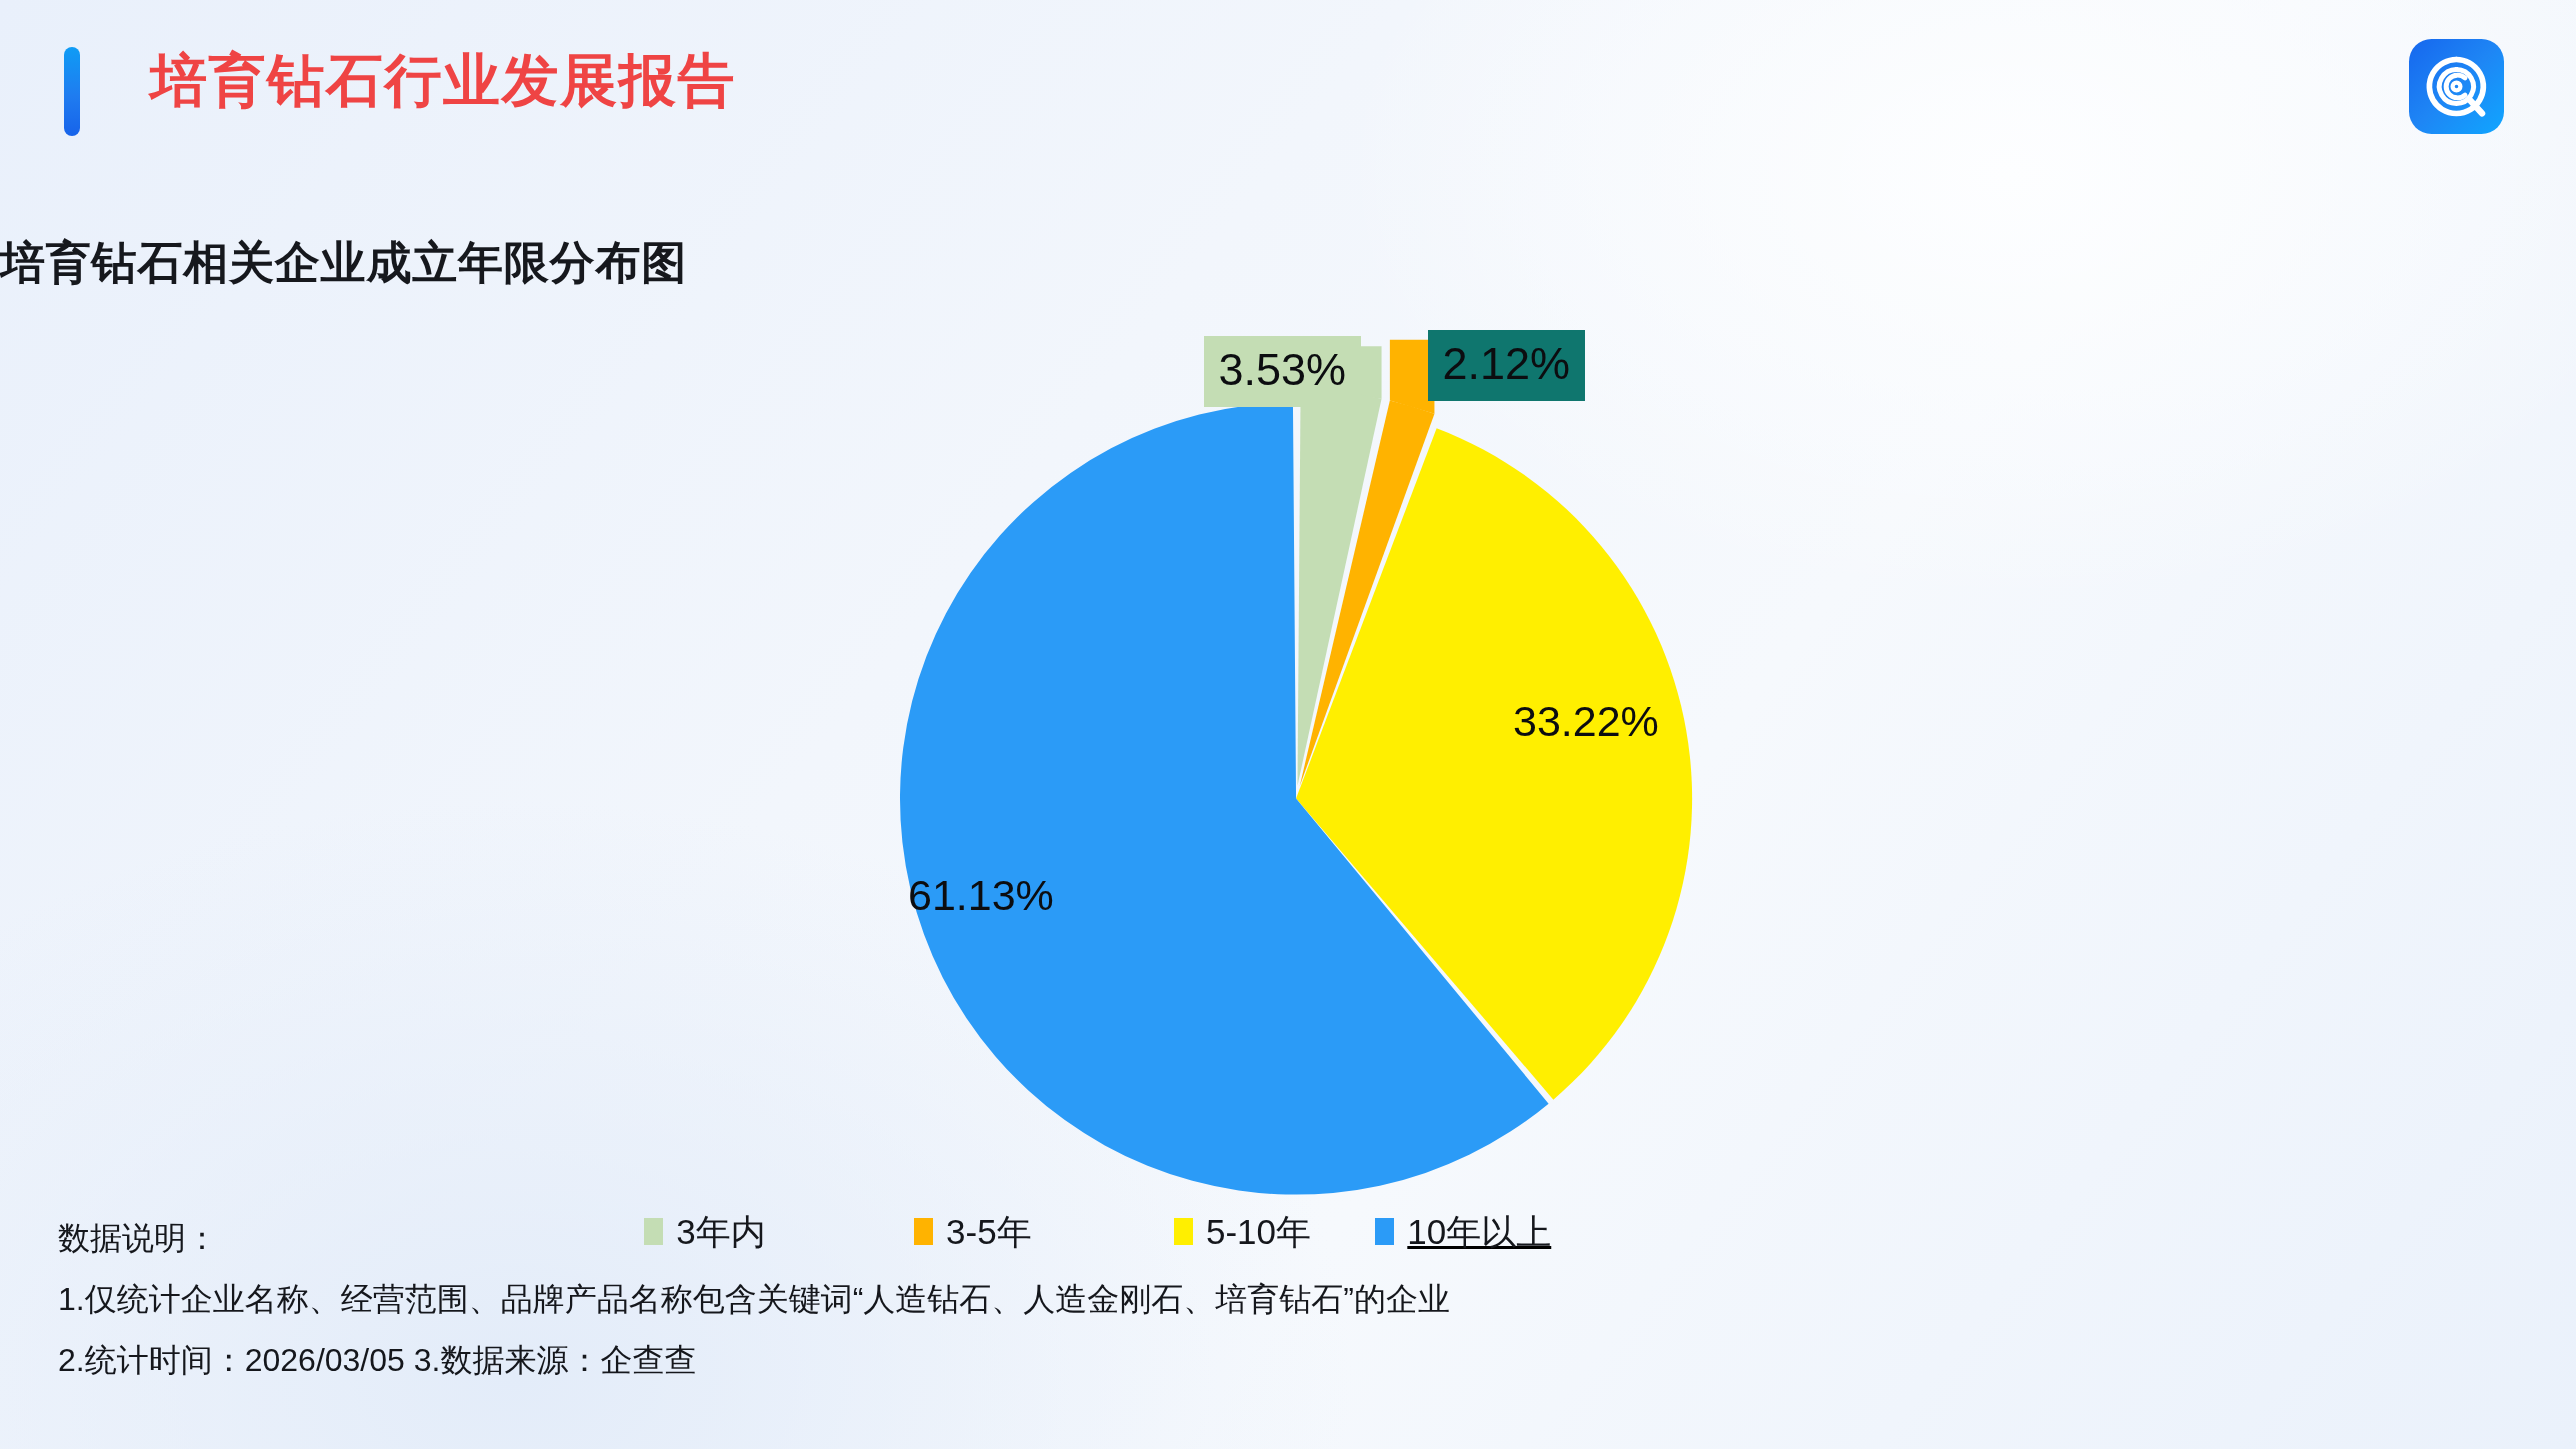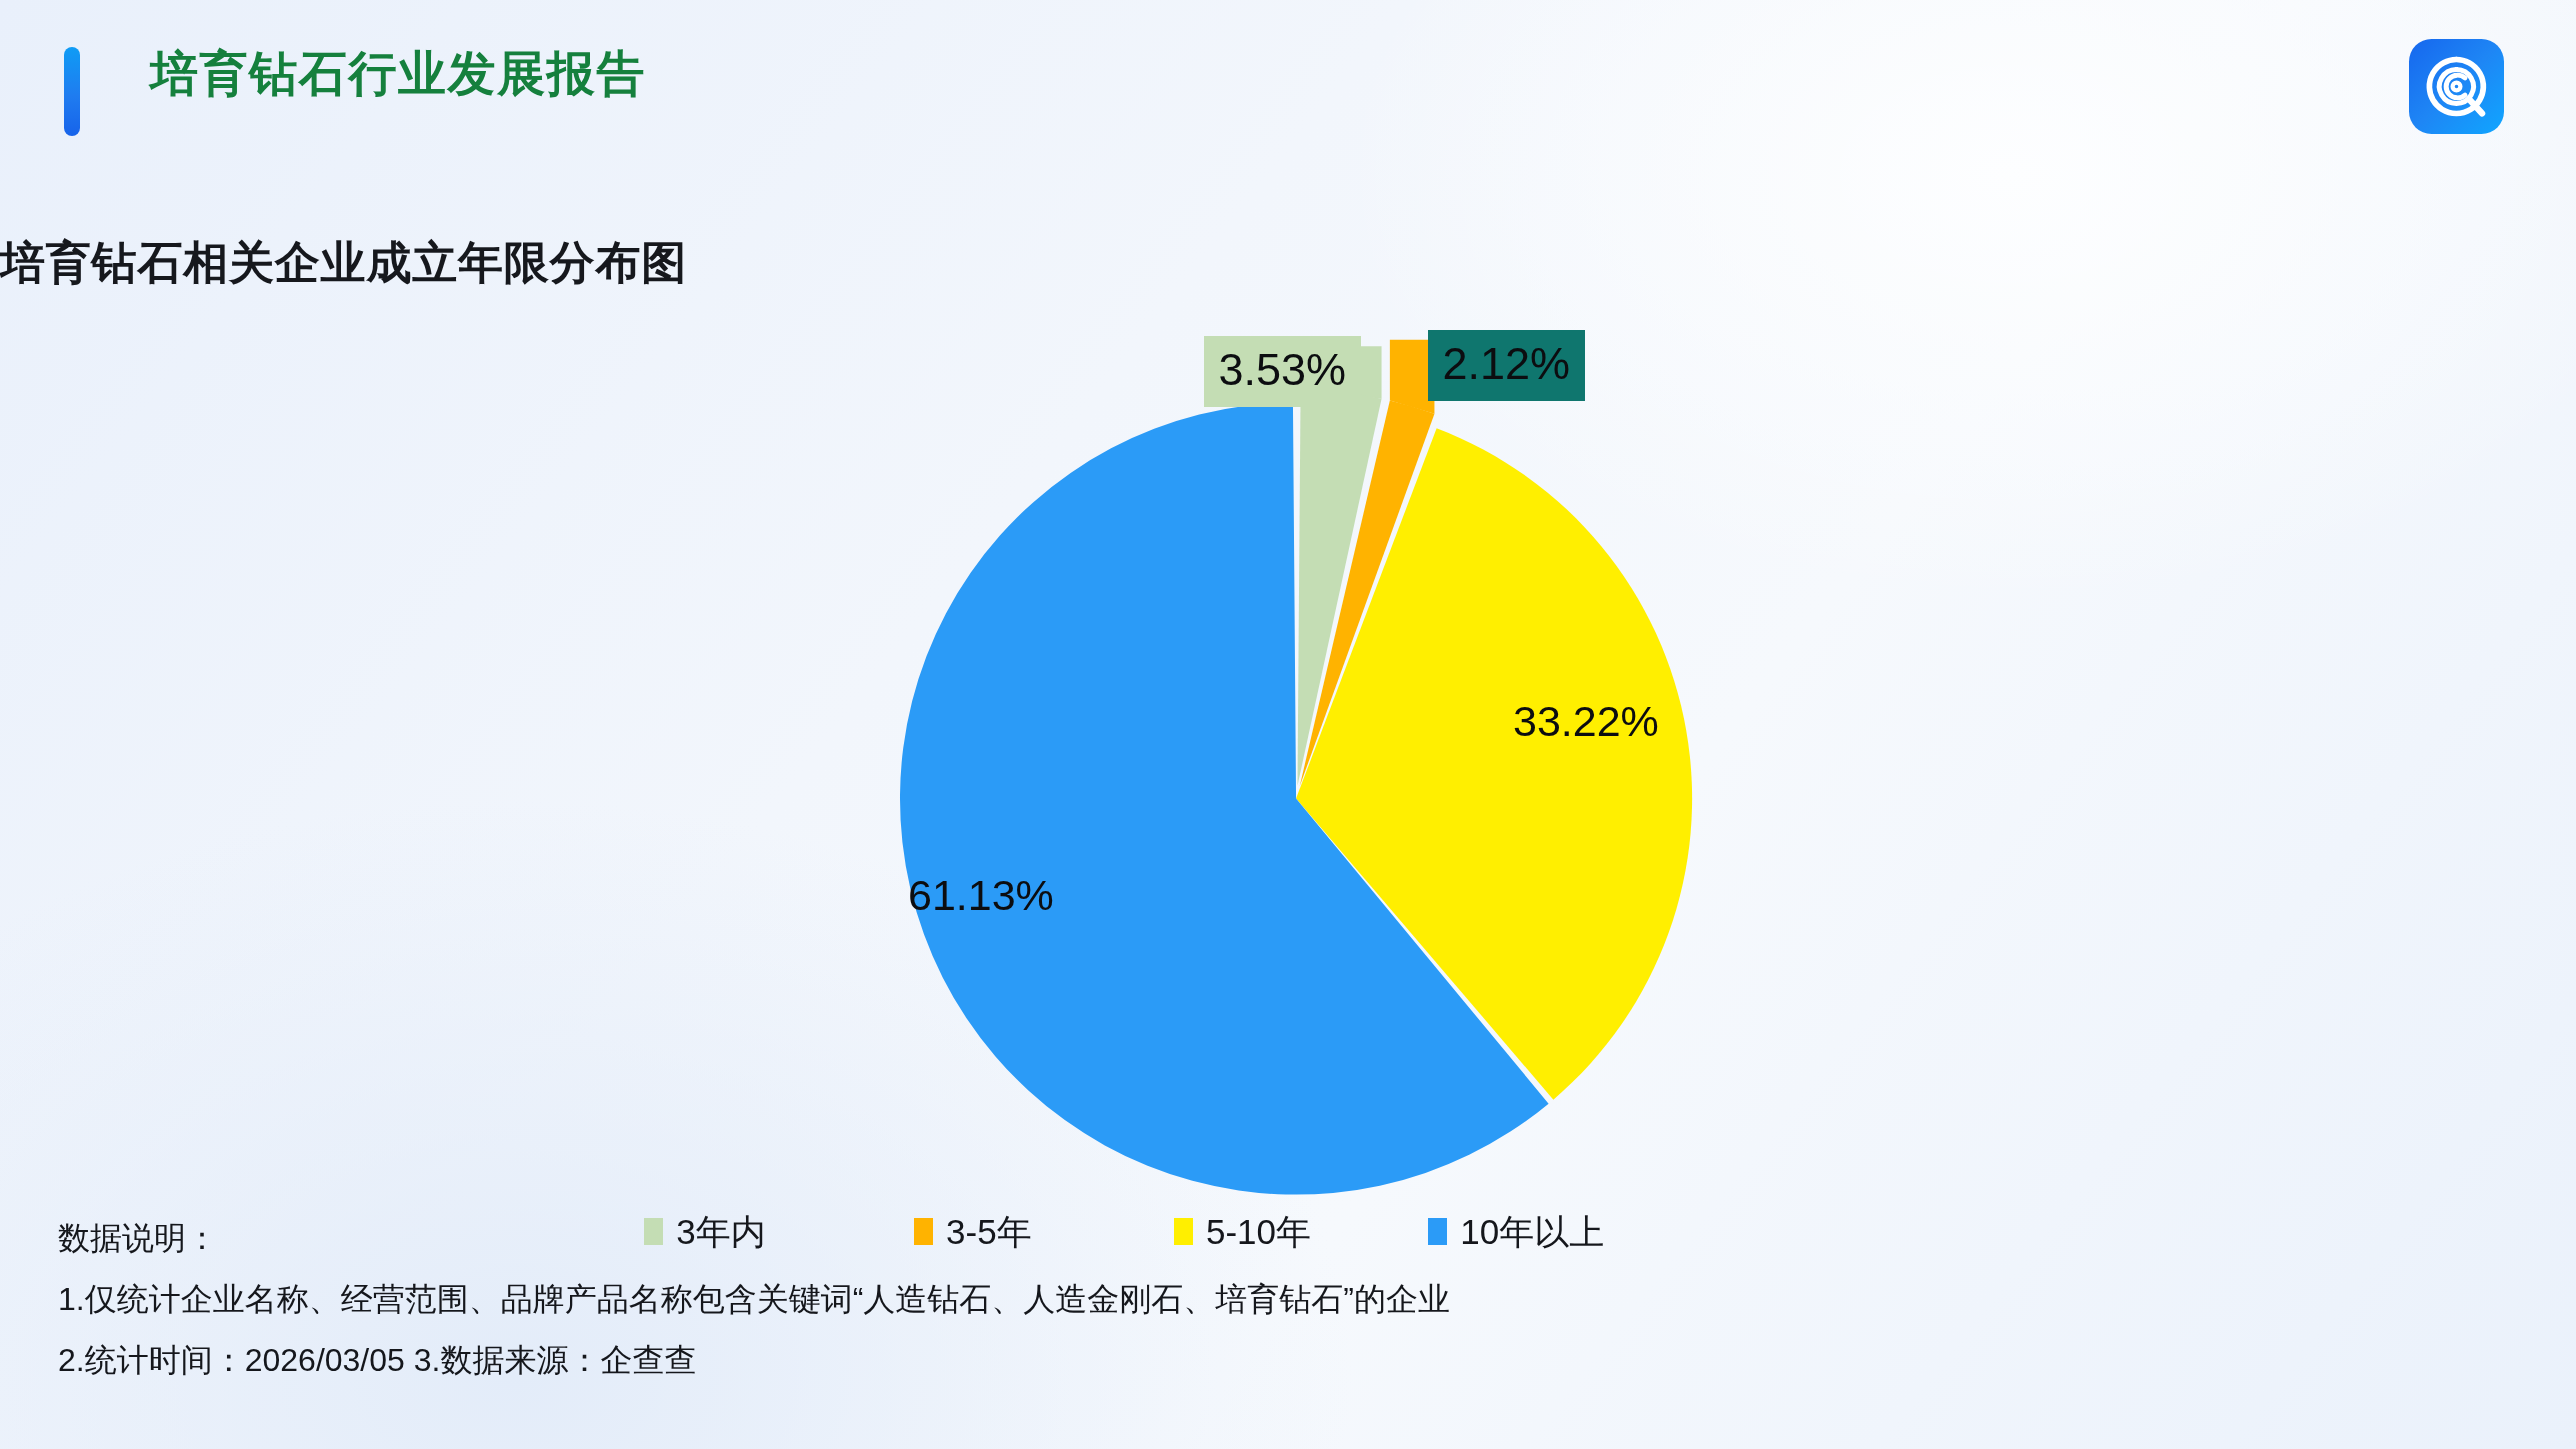--- a/index.html
+++ b/index.html
@@ -21,23 +21,23 @@
   .header-bar {
     position: absolute;
     left: 64px; top: 47px;
     width: 16px; height: 89px;
     border-radius: 8px;
     background: linear-gradient(180deg, #0f9cf5 0%, #1f7cf0 55%, #1763ea 100%);
   }
   .page-title {
     position: absolute;
     left: 150px; top: 42px;
-    font-size: 48px;
+    font-size: 57px;
     font-weight: bold;
-    color: #15803d;
+    color: #ef4444;
     letter-spacing: 1.6px;
     line-height: 1.35;
     white-space: nowrap;
   }
 
   
   .logo {
     position: absolute;
     right: 72px; top: 39px;
     display: flex;
@@ -172,21 +172,21 @@
         <span class="legend-label">3年内</span>
       </div>
       <div class="legend-item" style="margin-left: 148px;">
         <span class="legend-swatch" style="background: rgb(255, 179, 0);"></span>
         <span class="legend-label">3-5年</span>
       </div>
       <div class="legend-item" style="margin-left: 142px;">
         <span class="legend-swatch" style="background: rgb(255, 239, 0);"></span>
         <span class="legend-label">5-10年</span>
       </div>
-      <div class="legend-item" style="margin-left: 117px;">
+      <div class="legend-item" style="margin-left: 64px; text-decoration: underline;">
         <span class="legend-swatch" style="background: rgb(43, 155, 247);"></span>
         <span class="legend-label">10年以上</span>
       </div>
     </div>
 
   <div class="notes">
     <div class="notes-title">数据说明：</div>
     <div class="note-line">1.仅统计企业名称、经营范围、品牌产品名称包含关键词“人造钻石、人造金刚石、培育钻石”的企业</div>
     <div class="note-line">2.统计时间：2026/03/05    3.数据来源：企查查</div>
   </div>

